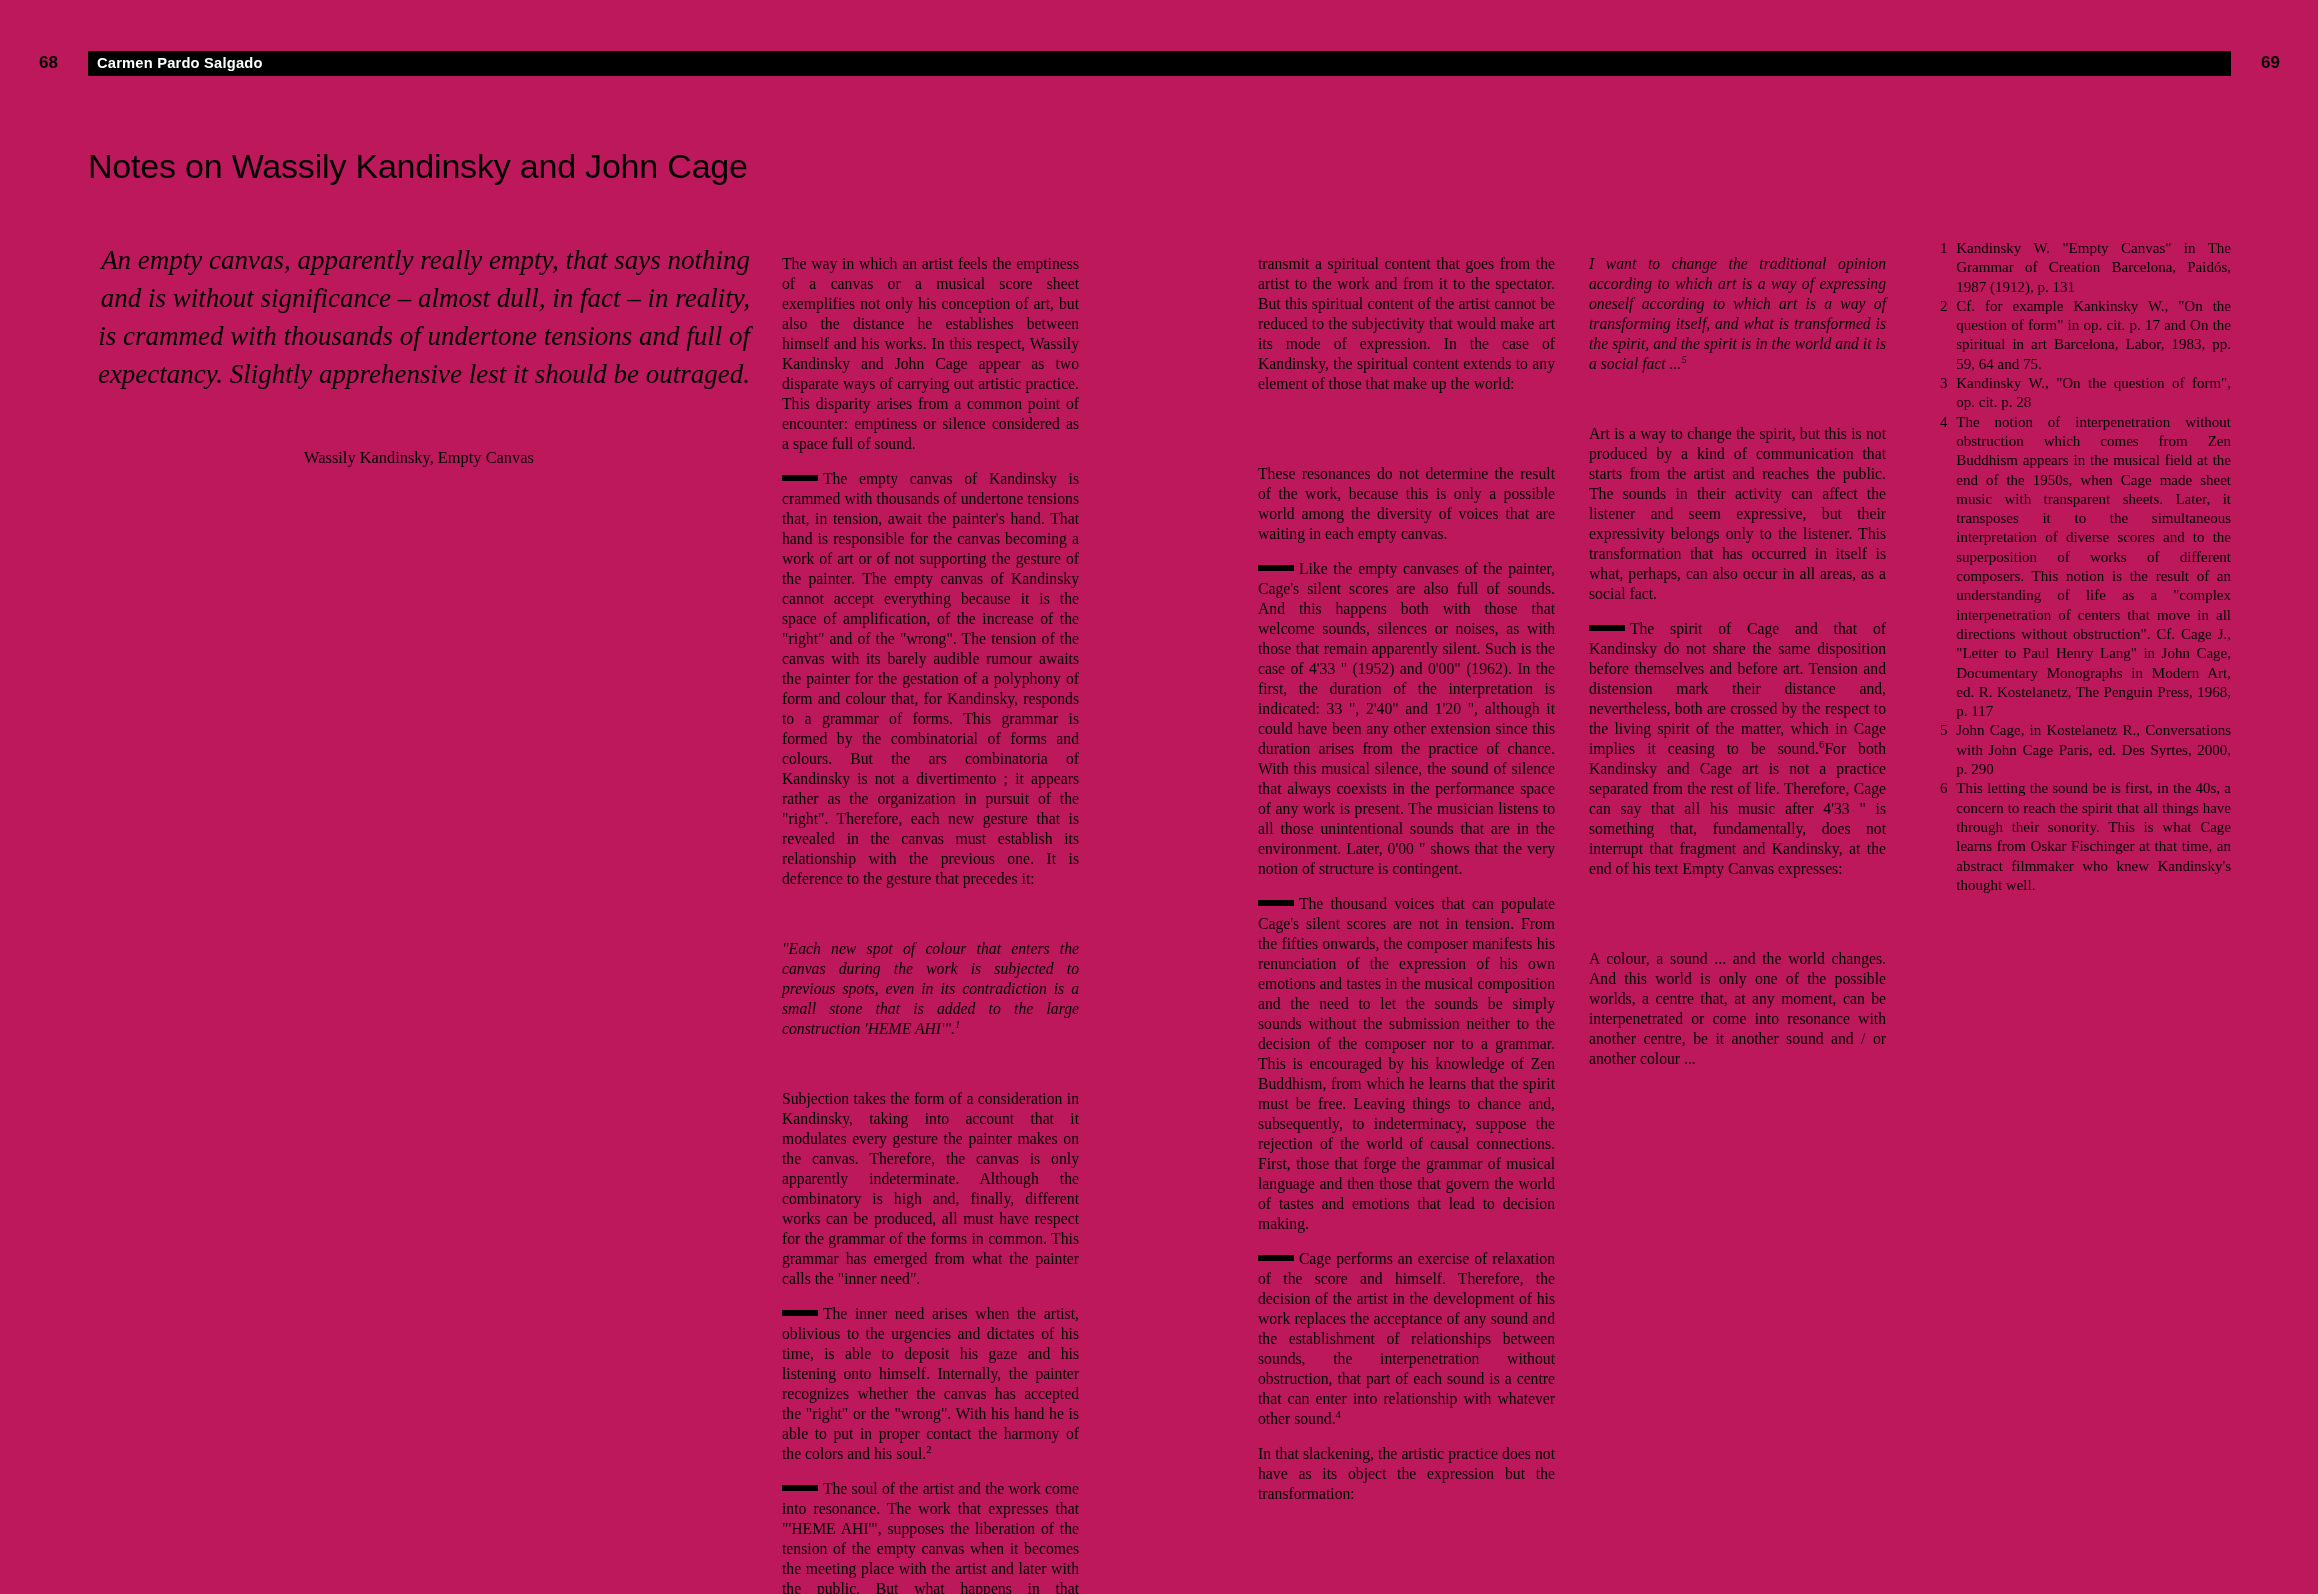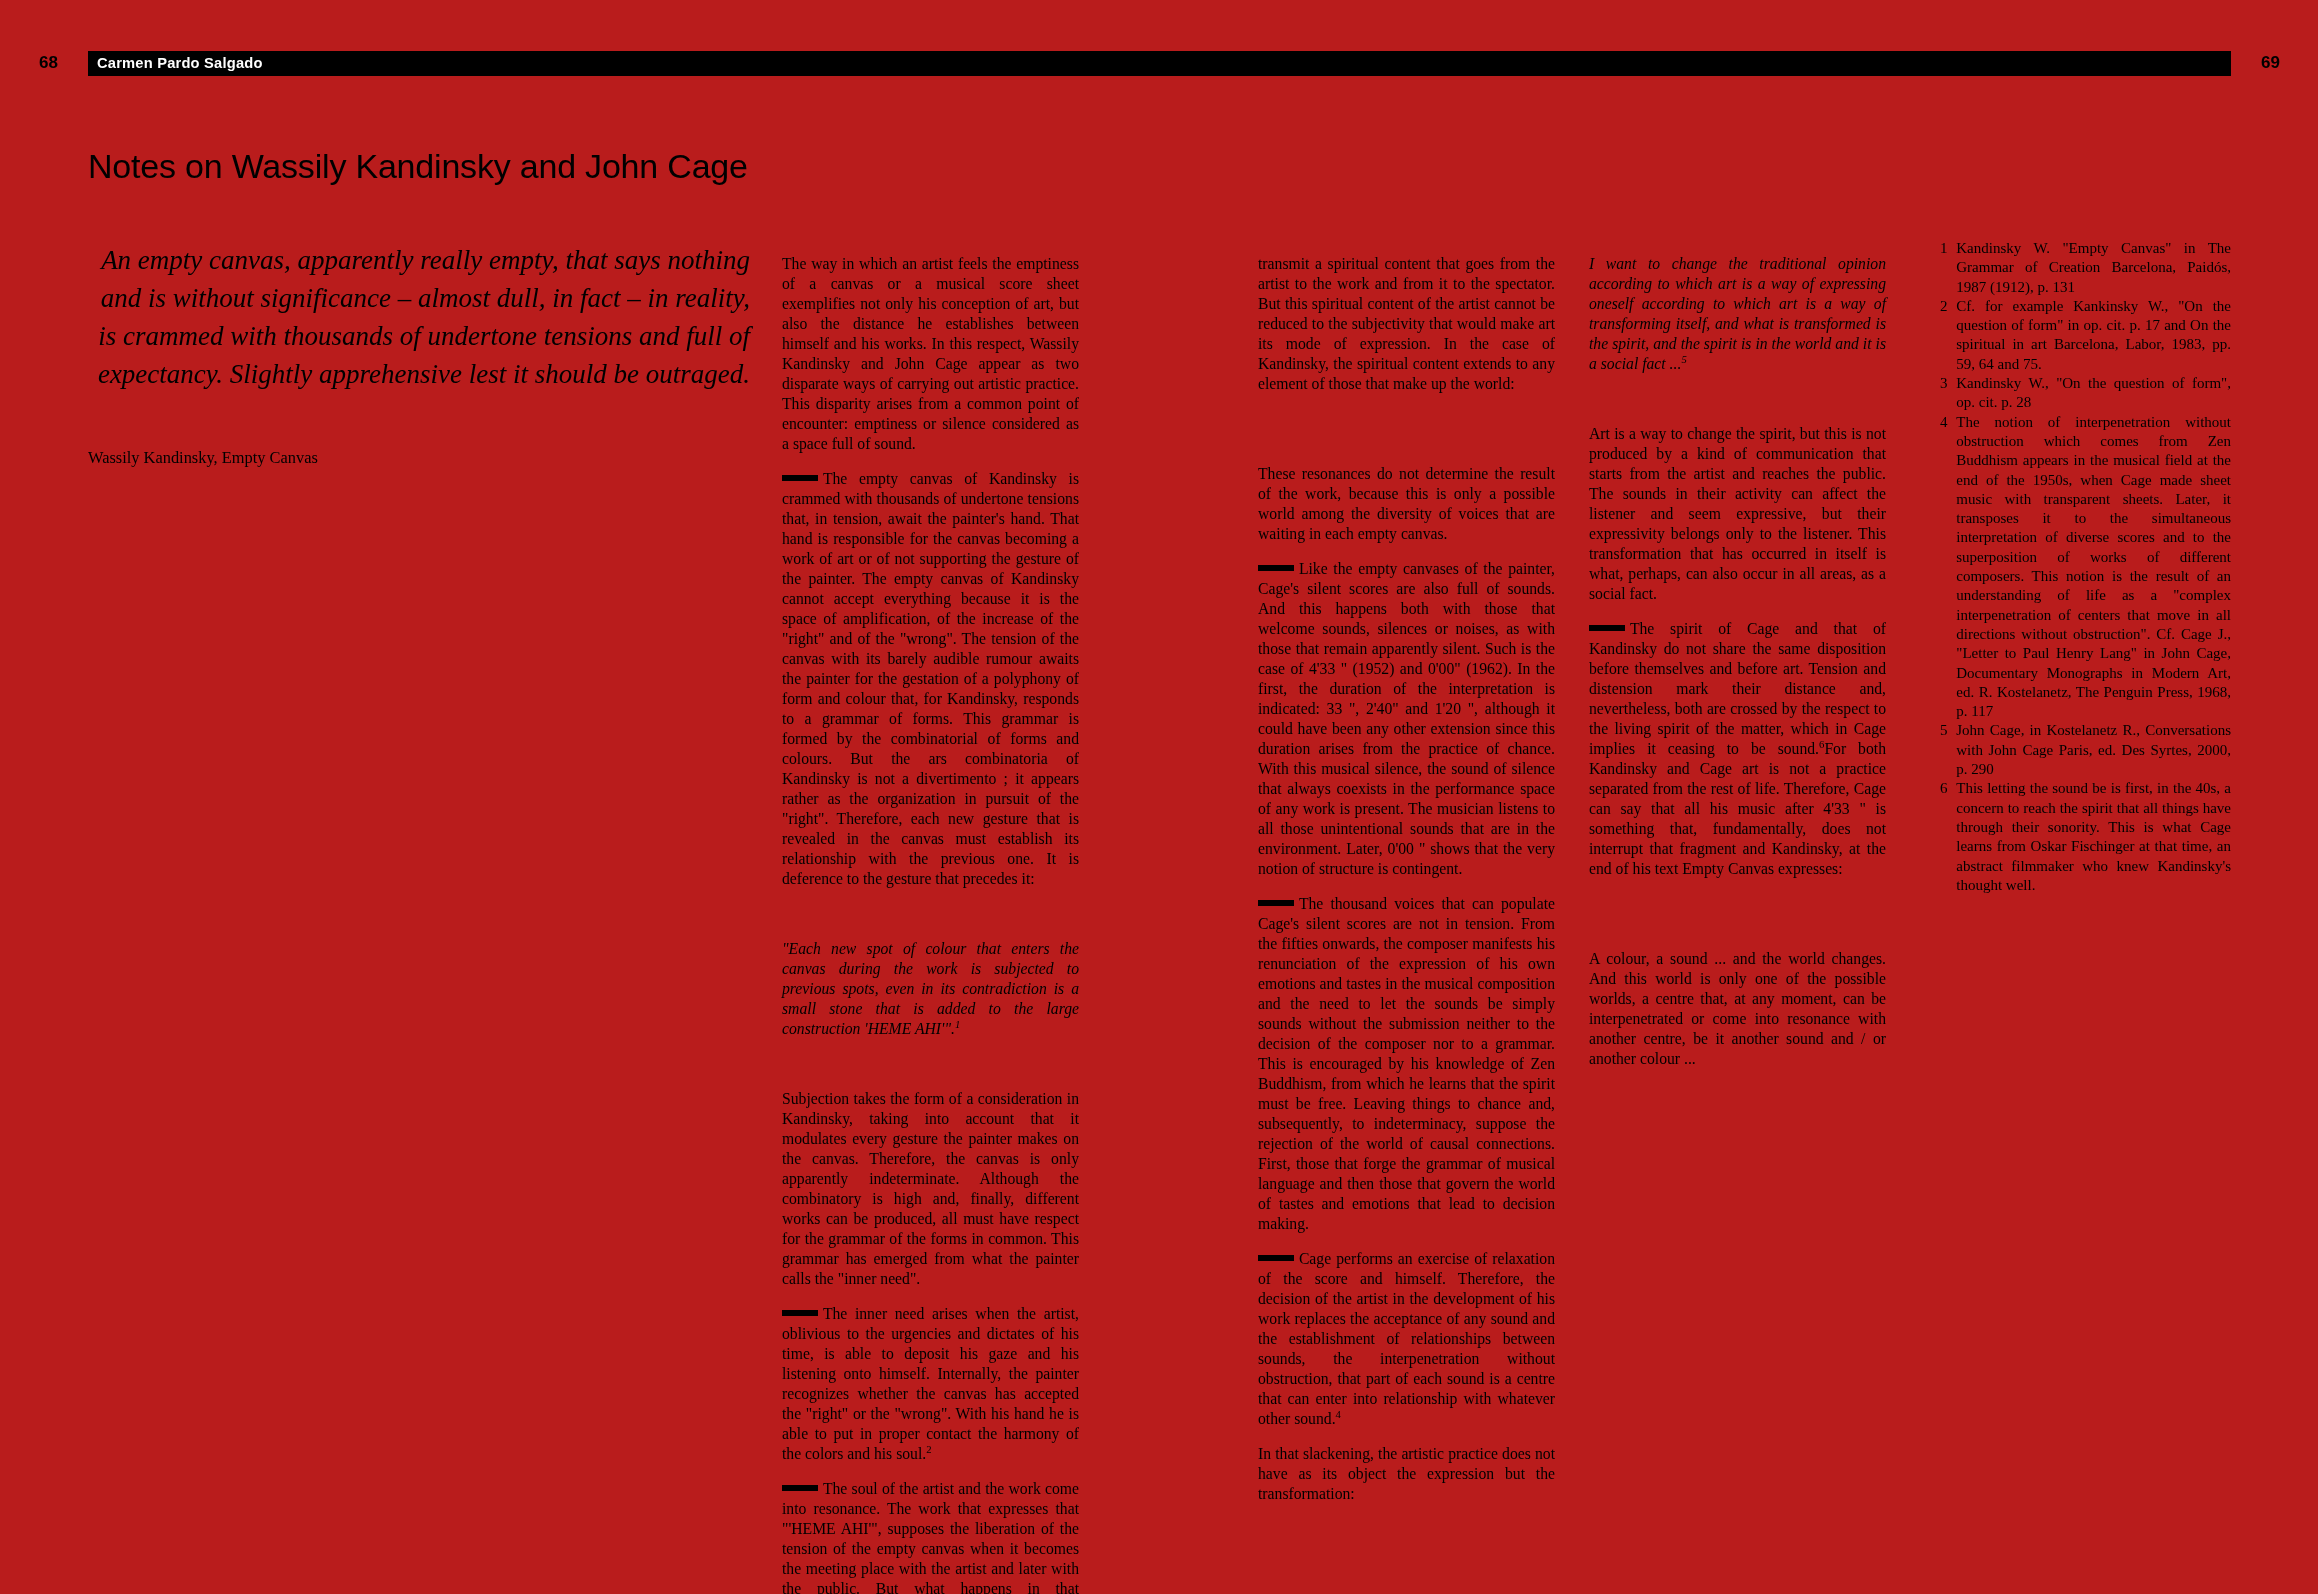--- a/index.html
+++ b/index.html
@@ -11,21 +11,21 @@
     width: 2319px;
     height: 1594px;
     font-family: "Liberation Serif", serif;
     color: #000000;
     overflow: hidden;
   }
   .page {
     position: relative;
     width: 2319px;
     height: 1594px;
-    background: #b91c1c;
+    background: #be185d;
   }
 
   
   .header-bar {
     position: absolute;
     left: 88px;
     top: 51px;
     width: 2143px;
     height: 24.5px;
     background: #000000;
@@ -89,21 +89,21 @@
     font-size: 27px;
     line-height: 38px;
     color: #000000;
     text-align: right;
   }
   .pullquote-attrib {
     position: absolute;
     left: 88px;
     top: 448px;
     width: 662px;
-    text-align: left;
+    text-align: center;
     font-family: "Liberation Serif", serif;
     font-size: 16.4px;
     color: #000000;
   }
 
   
   .col {
     position: absolute;
     top: 239px;
     font-family: "Liberation Serif", serif;

